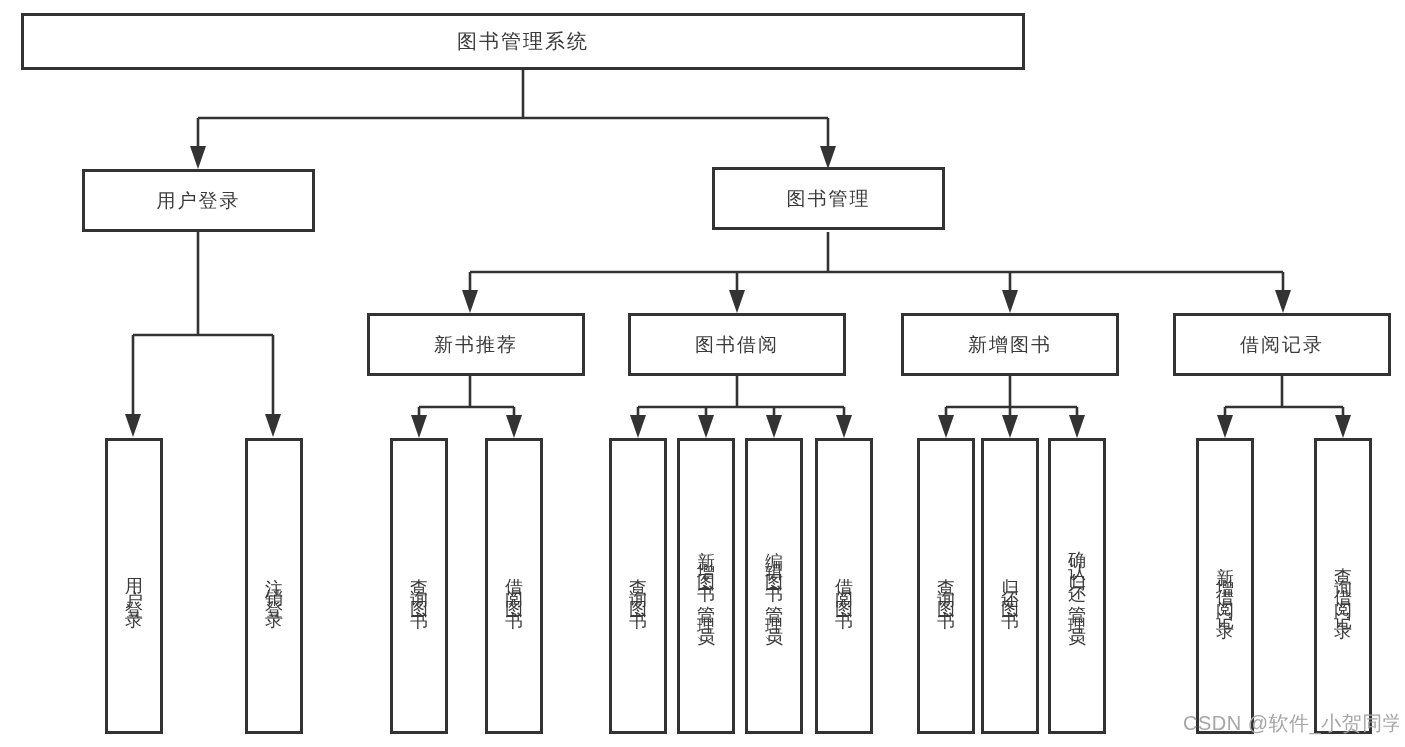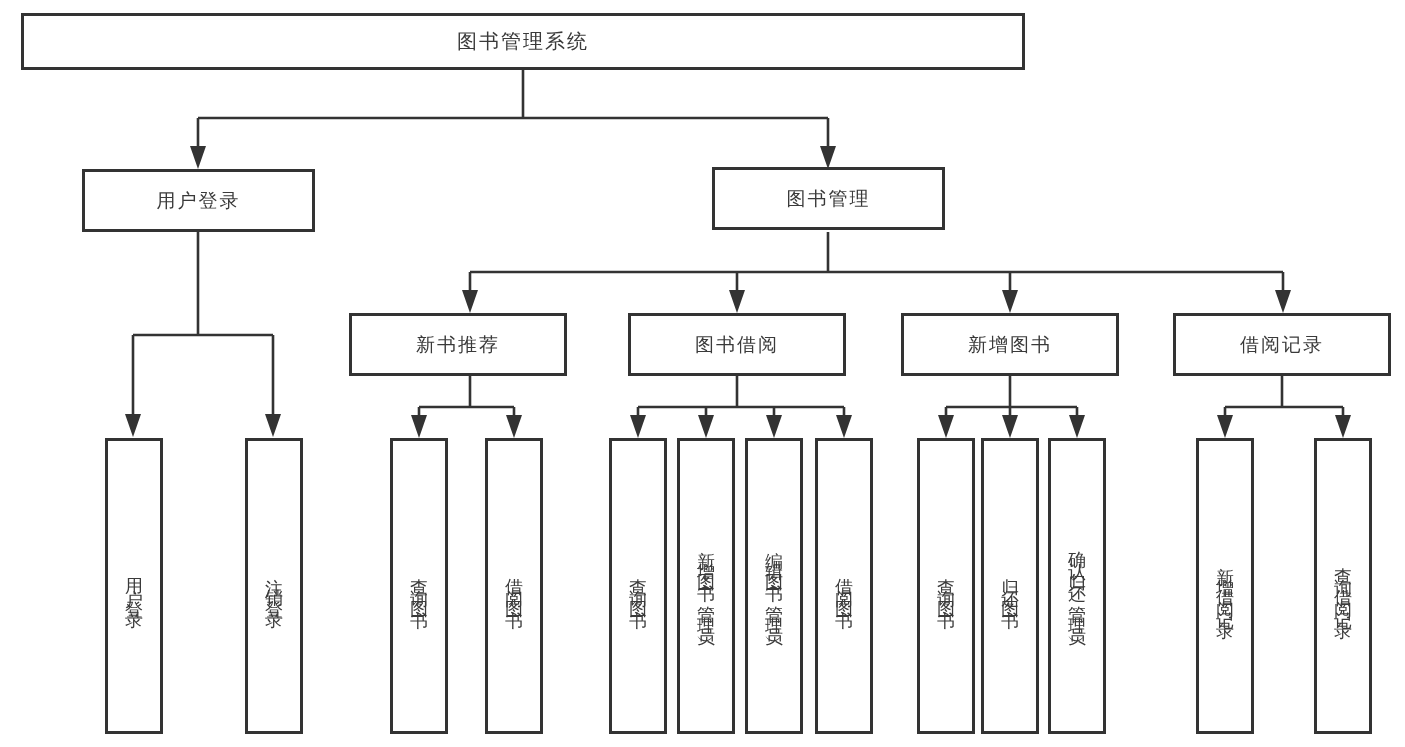--- a/index.html
+++ b/index.html
@@ -108,21 +108,21 @@
       <polygon points="1217,415 1233,415 1225,438"></polygon>
       <polygon points="1335,415 1351,415 1343,438"></polygon>
     </g>
   </svg>
 
   <div class="node root-node" style="left:21px; top:13px; width:1004px; height:57px;">图书管理系统</div>
 
   <div class="node h-node" style="left:82px; top:169px; width:233px; height:63px;">用户登录</div>
   <div class="node h-node" style="left:712px; top:167px; width:233px; height:63px;">图书管理</div>
 
-  <div class="node h-node" style="left:349px; top:313px; width:218px; height:63px;">新书推荐</div>
+  <div class="node h-node" style="left:367px; top:313px; width:218px; height:63px;">新书推荐</div>
   <div class="node h-node" style="left:628px; top:313px; width:218px; height:63px;">图书借阅</div>
   <div class="node h-node" style="left:901px; top:313px; width:218px; height:63px;">新增图书</div>
   <div class="node h-node" style="left:1173px; top:313px; width:218px; height:63px;">借阅记录</div>
 
   <div class="node v-node" style="left:105px; top:438px; width:58px; height:296px;">用户登录</div>
   <div class="node v-node" style="left:245px; top:438px; width:58px; height:296px;">注销登录</div>
 
   <div class="node v-node" style="left:390px; top:438px; width:58px; height:296px;">查询图书</div>
   <div class="node v-node" style="left:485px; top:438px; width:58px; height:296px;">借阅图书</div>
 
@@ -131,14 +131,15 @@
   <div class="node v-node" style="left:745px; top:438px; width:58px; height:296px;">编辑图书（管理员）</div>
   <div class="node v-node" style="left:815px; top:438px; width:58px; height:296px;">借阅图书</div>
 
   <div class="node v-node" style="left:917px; top:438px; width:58px; height:296px;">查询图书</div>
   <div class="node v-node" style="left:981px; top:438px; width:58px; height:296px;">归还图书</div>
   <div class="node v-node" style="left:1048px; top:438px; width:58px; height:296px;">确认归还（管理员）</div>
 
   <div class="node v-node" style="left:1196px; top:438px; width:58px; height:296px;">新增借阅记录</div>
   <div class="node v-node" style="left:1314px; top:438px; width:58px; height:296px;">查询借阅记录</div>
 
+  <div class="watermark">CSDN @软件_小贺同学</div>
 
 </div>
 
 </body></html>

